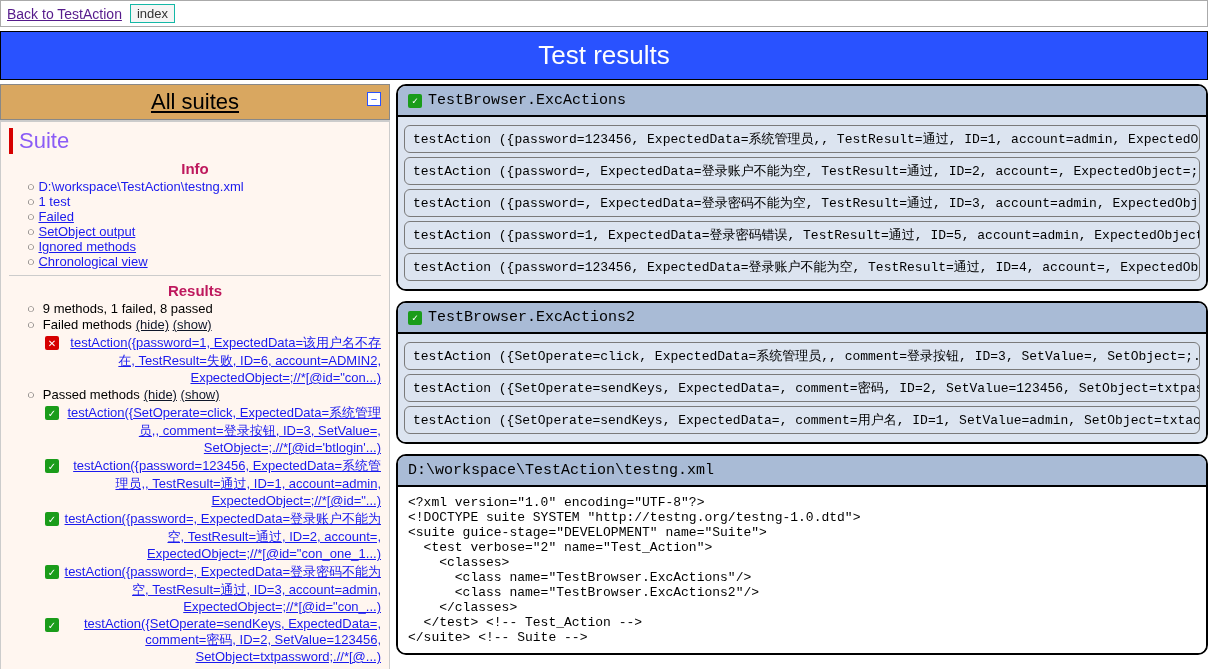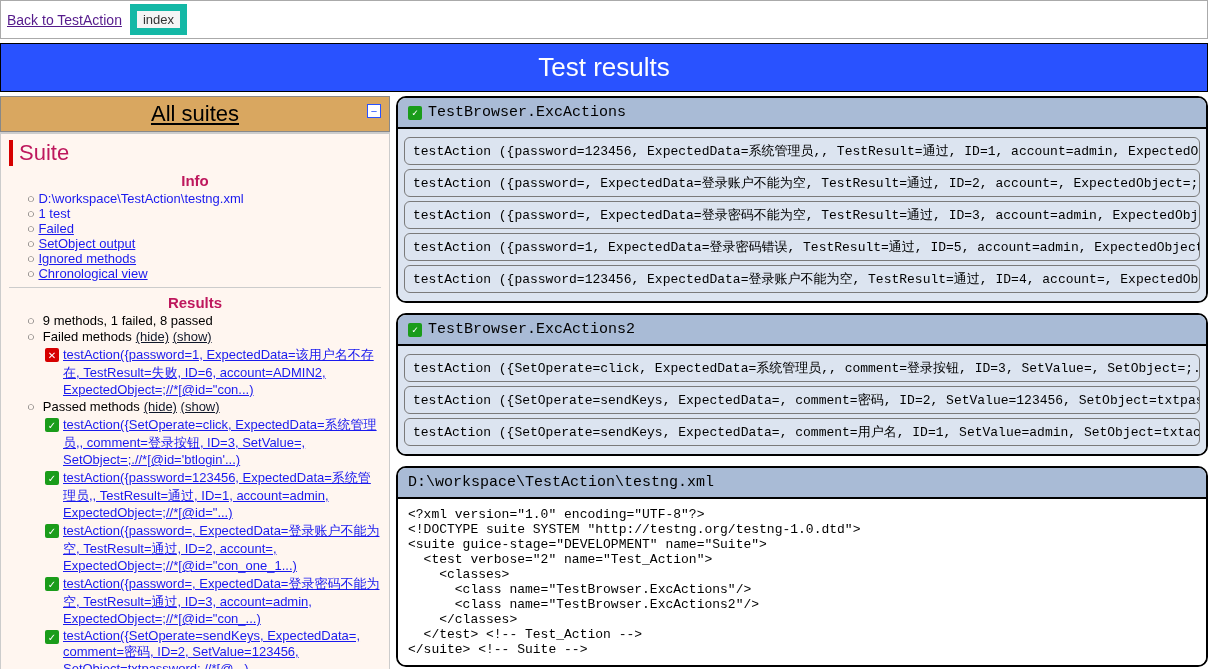--- a/index.html
+++ b/index.html
@@ -1,34 +1,34 @@
 <!DOCTYPE html>
 <html><head>
 <meta charset="utf-8">
 <style>
 * { box-sizing: border-box; margin: 0; padding: 0; }
 body { font-family: "Segoe UI", Arial, sans-serif; font-size: 13px; background: #fff; width: 1208px; }
-a { color: #551a8b; text-decoration: underline; cursor: pointer; }
+a { color: #551a8b; text-decoration: underline; cursor: pointer; text-align: right; }
 
 .topbar { border: 1px solid #aaa; padding: 3px 6px; display: flex; align-items: center; gap: 8px; }
 .topbar a { font-size: 14px; }
-.index-btn { border: 7px solid #14b8a6; padding: 1px 6px; font-size: 13px; color: #333; background: #f5f5f5; }
+.index-btn { border: 1px solid #14b8a6; padding: 1px 6px; font-size: 13px; color: #333; background: #f5f5f5; }
 
 .header { background: #2952ff; color: #fff; text-align: center; padding: 8px 0 6px; margin-top: 4px; border: 1px solid #000; }
 .header h1 { font-weight: normal; font-size: 26px; margin-bottom: 2px; }
 .header .sub { font-size: 14px; }
 
 .layout { display: flex; gap: 6px; margin-top: 4px; }
 
 .left { width: 390px; flex-shrink: 0; }
 .allsuites { background: #d9a760; text-align: center; padding: 4px 0; font-size: 22px; position: relative; border: 1px solid #888; text-decoration: underline; }
 .allsuites .minus { position: absolute; right: 8px; top: 7px; border: 1px solid #2952ff; color: #2952ff; width: 14px; height: 14px; font-size: 11px; line-height: 12px; background: #fff; }
 
 .suites-panel { border: 1px solid #ccc; border-top: 2px solid #ccc; background: #fff6f0; padding: 6px 8px 12px; }
-.suite-title { color: #be185d; font-size: 22px; border-left: 4px solid #d60000; padding-left: 6px; margin-bottom: 6px; }
+.suite-title { color: #8b5cf6; font-size: 22px; border-left: 4px solid #d60000; padding-left: 6px; margin-bottom: 6px; }
 
 .section-h { font-weight: bold; font-size: 15px; margin: 6px 0 2px; color: #be185d; text-align: center; }
 ul.info { list-style: none; padding-left: 18px; }
 ul.info li::before { content: "○ "; color: #555; }
 ul.info li a, ul.info li span { color: #1a1aee; text-decoration: underline; cursor: pointer; }
 ul.info li span.nolink { text-decoration: none; }
 hr.sep { margin: 6px 0; border: 0; border-top: 1px solid #ccc; }
 
 ul.methods { list-style: none; padding-left: 18px; }
 ul.methods li { display: flex; gap: 4px; align-items: flex-start; margin: 1px 0; }

